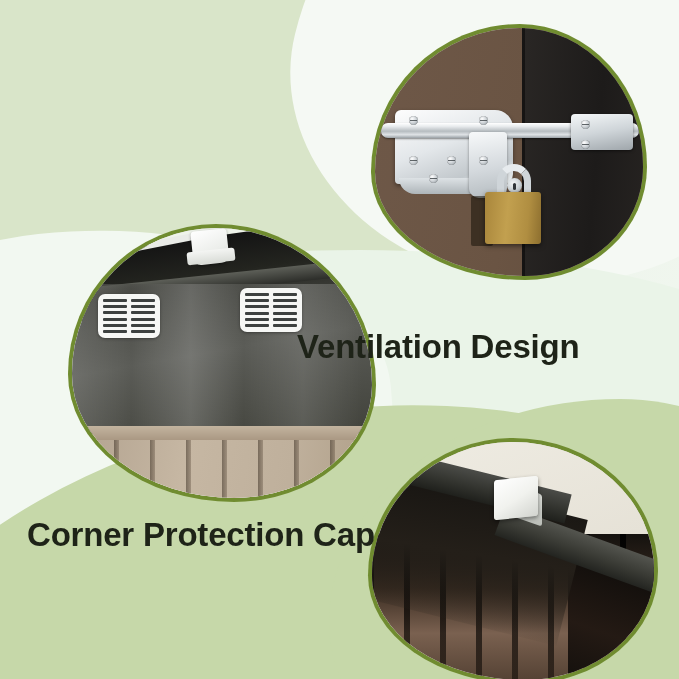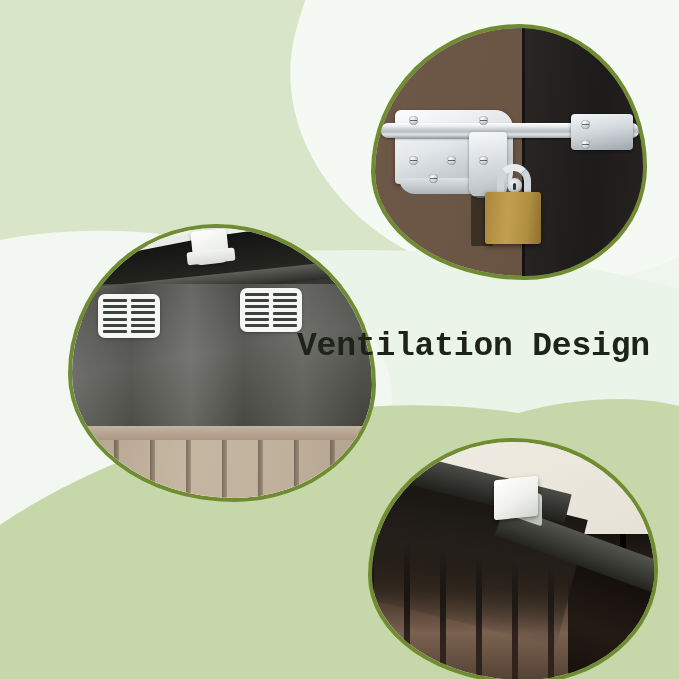--- a/index.html
+++ b/index.html
@@ -466,21 +466,21 @@
   
   .heading {
     position: absolute;
     color: #1e2318;
     font-weight: 700;
     letter-spacing: -0.2px;
     line-height: 1;
     white-space: nowrap;
   }
   .heading-lock { left: 152px; top: 118px; font-size: 33px; }
-  .heading-vent { left: 297px; top: 330px; font-size: 33px; font-family: Liberation Mono, monospace; }
+  .heading-vent { left: 297px; top: 330px; font-size: 33px; }
   .heading-corner { left: 27px; top: 518px; font-size: 33px; }
 </style>
 </head>
 <body>
 
 <div id="stage">
 
   <div class="bg-base"></div>
   <div class="bg-shape bg-sage-top"></div>
   <div class="bg-shape bg-white-topright"></div>
@@ -598,14 +598,15 @@
       <div class="corner-roof-a"></div>
       <div class="corner-roof-b"></div>
       <div class="corner-cap-face"></div>
       <div class="corner-cap-white"></div>
     </div>
   </div>
 
 
   <div class="heading heading-vent">Ventilation Design</div>
 
+  <div class="heading heading-corner">Corner Protection Cap</div>
 
 </div>
 
 </body></html>

